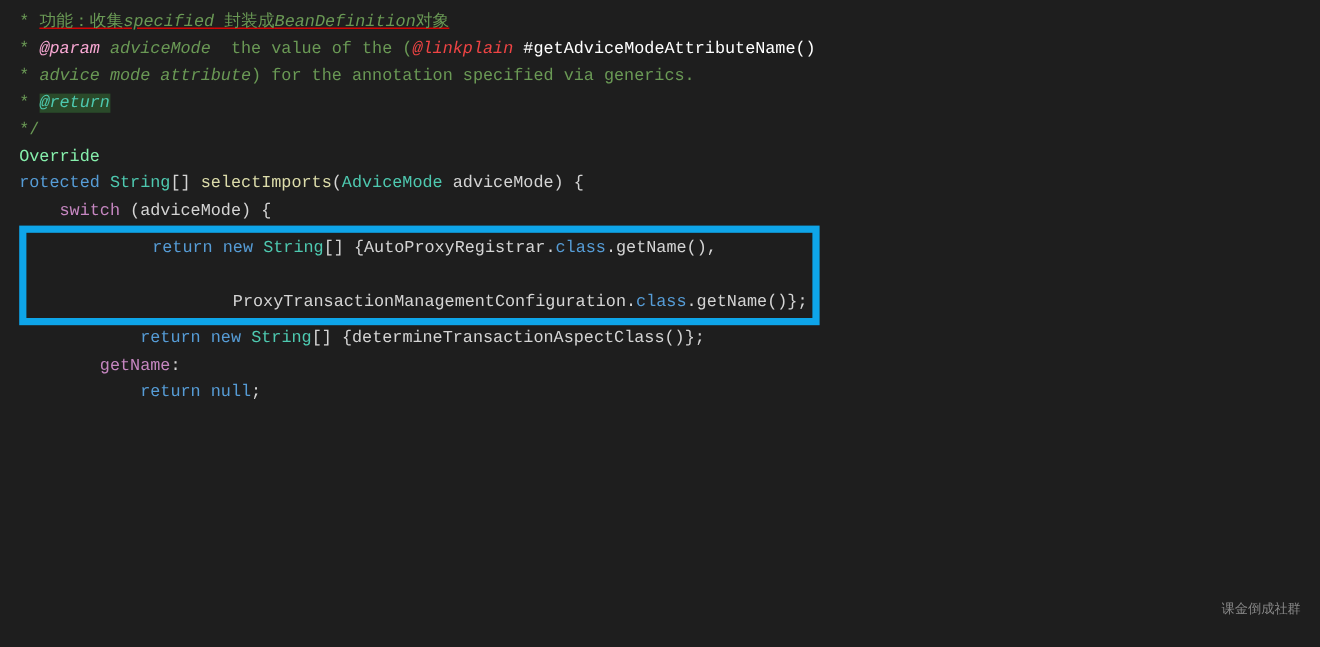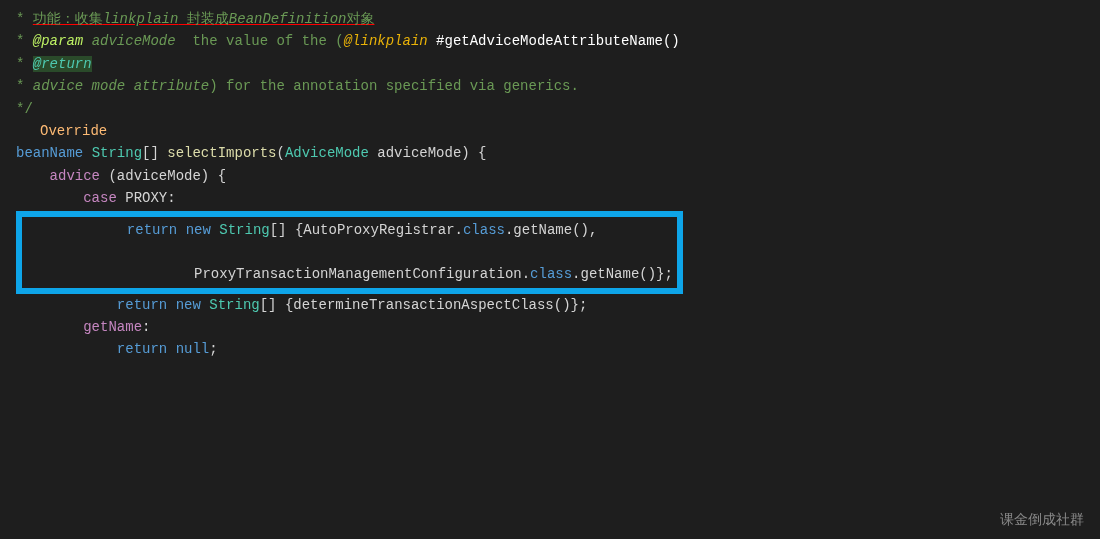--- a/index.html
+++ b/index.html
@@ -17,62 +17,61 @@
       padding: 8px 16px;
       line-height: 1.6;
       position: relative;
     }
     .line {
       display: block;
       white-space: pre;
       position: relative;
     }
     .comment { color: #6a9955; }
-    .comment-keyword { color: #bef264; font-style: italic; }
-    .comment-link { color: #eab308; font-style: italic; }
+    .comment-keyword { color: #f9a8d4; font-style: italic; }
+    .comment-link { color: #ef4444; font-style: italic; }
     .underline { text-decoration: underline; text-decoration-color: red; }
     .keyword { color: #569cd6; }
     .keyword2 { color: #c586c0; }
     .string-type { color: #4ec9b0; font-family: Liberation Mono, monospace; }
     .method { color: #dcdcaa; }
-    .annotation { color: #fdba74; margin-left: 24px; }
+    .annotation { color: #86efac; }
     .watermark {
       position: absolute;
-      bottom: 10px;
+      bottom: 24px;
       right: 16px;
       color: #888;
-      font-size: 14px;
+      font-size: 11px;
       font-family: sans-serif;
     }
     .return-keyword { color: #569cd6; }
     .new-keyword { color: #569cd6; }
     .class-keyword { color: #569cd6; }
   </style>
 </head>
 <body>
 
 <div class="code-container">
 
-  <span class="line comment">* <span class="underline">功能：收集<span style="font-style:italic;">linkplain</span> 封装成<span style="font-style:italic;">BeanDefinition</span>对象</span></span>
+  <span class="line comment">* <span class="underline">功能：收集<span style="font-style:italic;">specified</span> 封装成<span style="font-style:italic;">BeanDefinition</span>对象</span></span>
 
   <span class="line comment">* <span class="comment-keyword">@param</span> <span style="font-style:italic;">adviceMode</span>  the value of the (<span class="comment-link">@linkplain</span> <span style="color:#ffffff;">#getAdviceModeAttributeName()</span></span>
 
+  <span class="line comment">* <span style="font-style:italic;">advice mode attribute</span>) for the annotation specified via generics.</span>
+
   <span class="line comment">* <span style="background-color:#2a4a2a; font-style:italic; color:#4ec9b0;">@return</span></span>
-
-  <span class="line comment">* <span style="font-style:italic;">advice mode attribute</span>) for the annotation specified via generics.</span>
 
   <span class="line comment">*/</span>
 
   <span class="line"><span class="annotation">Override</span></span>
 
-  <span class="line"><span class="keyword">beanName</span> <span class="string-type">String</span>[] <span class="method">selectImports</span>(<span class="string-type">AdviceMode</span> adviceMode) {</span>
+  <span class="line"><span class="keyword">rotected</span> <span class="string-type">String</span>[] <span class="method">selectImports</span>(<span class="string-type">AdviceMode</span> adviceMode) {</span>
 
-  <span class="line">    <span class="keyword2">advice</span> (adviceMode) {</span>
+  <span class="line">    <span class="keyword2">switch</span> (adviceMode) {</span>
 
-  <span class="line">        <span class="keyword2">case</span> PROXY:</span>
 
 
   <div style="position:relative; margin-left:0;">
     <div style="border: 6px solid #0ea5e9; display:inline-block; padding: 2px 4px; margin-top:1px;">
       <span class="line">            <span class="return-keyword">return</span> <span class="new-keyword">new</span> <span class="string-type">String</span>[] {AutoProxyRegistrar.<span class="class-keyword">class</span>.getName(),</span><br>
       <span class="line">                    ProxyTransactionManagementConfiguration.<span class="class-keyword">class</span>.getName()};</span>
     </div>
   </div>
 
 

